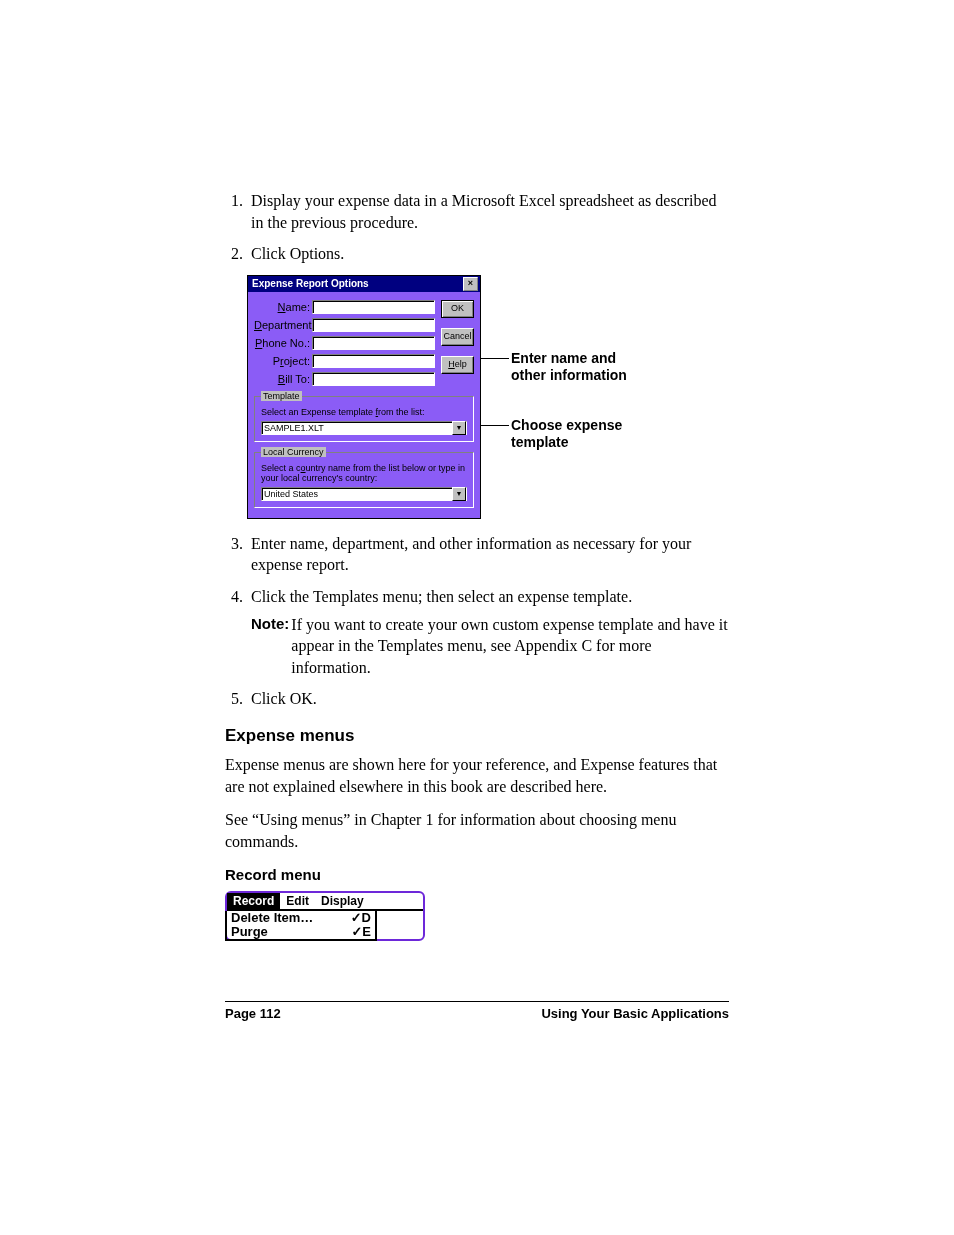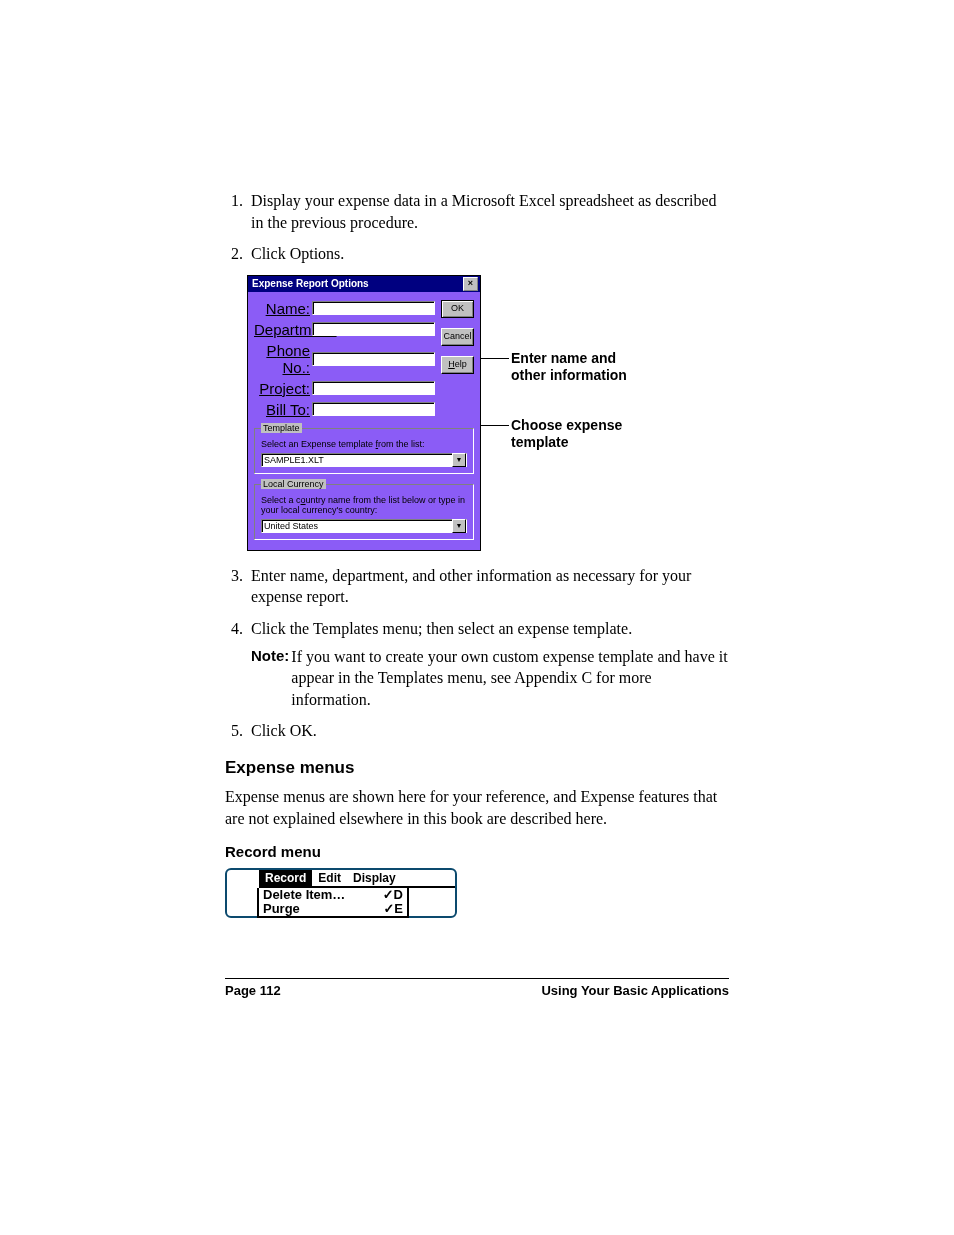--- a/index.html
+++ b/index.html
@@ -90,23 +90,22 @@
     gap: 4px;
   }
   .field-row {
     display: flex;
     align-items: center;
     gap: 2px;
   }
   .field-row label {
     width: 56px;
     text-align: right;
-    font-size: 15px;
+    font-size: 11px;
     color: #000;
-    text-decoration: underline;
   }
   .field-row label u { text-decoration: underline; }
   .sunken-input {
     flex: 1;
     height: 14px;
     background: #fff;
     border: 1px solid #808080;
     border-right-color: #fff;
     border-bottom-color: #fff;
     box-shadow: inset 1px 1px 0 #000;
@@ -241,26 +240,25 @@
   .h-sub {
     font-family: Arial, Helvetica, sans-serif;
     font-weight: bold;
     font-size: 15px;
     margin: 14px 0 8px 0;
   }
 
   
   .palm-menu {
     width: 196px;
-    border: 2px solid #0c4a6e;
+    border: 2px solid #6d28d9;
     border-radius: 6px;
     font-family: Arial, Helvetica, sans-serif;
     font-size: 12px;
     background: #fff;
-    padding-left: 32px;
   }
   .palm-menubar {
     display: flex;
     border-bottom: 2px solid #000;
   }
   .palm-menubar .tab {
     padding: 1px 6px;
     font-weight: bold;
   }
   .palm-menubar .tab.active {
@@ -391,20 +389,21 @@
       <div class="note-row">
         <div class="note-label">Note:</div>
         <div>If you want to create your own custom expense template and have it appear in the Templates menu, see Appendix C for more information.</div>
       </div>
     </li>
     <li>Click OK.</li>
   </ol>
 
   <div class="h-section">Expense menus</div>
   <p class="para">Expense menus are shown here for your reference, and Expense features that are not explained elsewhere in this book are described here.</p>
+  <p class="para">See “Using menus” in Chapter 1 for information about choosing menu commands.</p>
 
   <div class="h-sub">Record menu</div>
 
   <div class="palm-menu">
     <div class="palm-menubar">
       <div class="tab active">Record</div>
       <div class="tab">Edit</div>
       <div class="tab">Display</div>
     </div>
     <div class="palm-dropdown">

